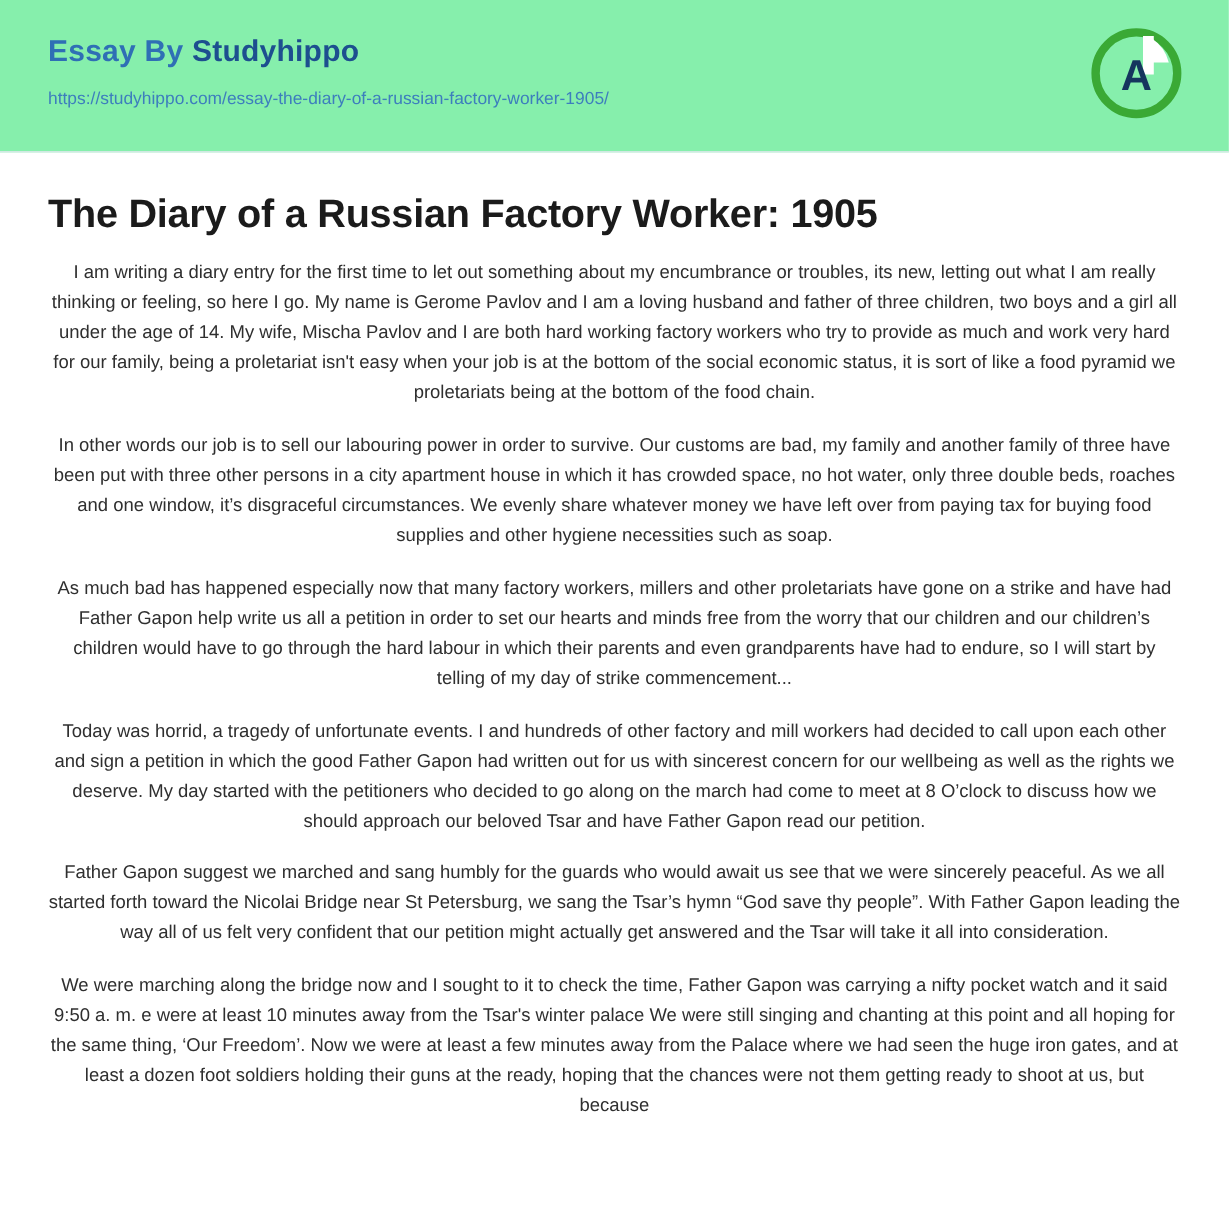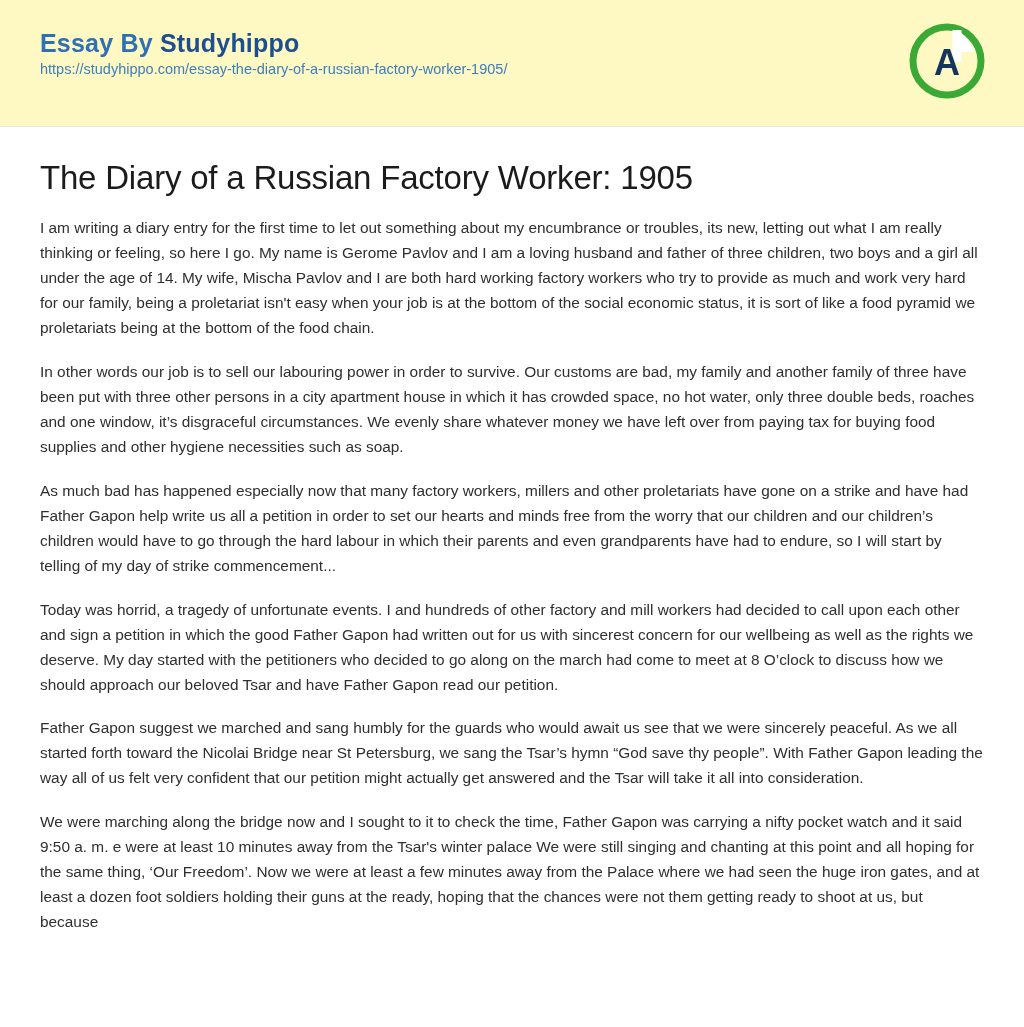--- a/index.html
+++ b/index.html
@@ -18,40 +18,40 @@
   .page {
     width: 1024px;
     height: 1027px;
     position: relative;
     background: #ffffff;
     box-sizing: border-box;
   }
 
   
   .header {
-    background: #fef9c3;
+    background: #86efac;
     border-bottom: 1px solid #e3e8ef;
     padding: 28px 60px 22px 40px;
     position: relative;
     height: 127px;
     box-sizing: border-box;
   }
   .brand {
     font-size: 25px;
     font-weight: bold;
     color: #2f6fb5;
     letter-spacing: 0.2px;
     line-height: 1.2;
     margin: 0;
   }
   .brand .brand-strong {
     color: #1d4f8f;
   }
   .source-url {
-    margin-top: 2px;
+    margin-top: 16px;
     font-size: 14.5px;
     color: #3d7ebd;
     word-break: break-all;
     line-height: 1.3;
   }
 
   .logo {
     position: absolute;
     right: 38px;
     top: 22px;
@@ -59,31 +59,32 @@
     height: 78px;
   }
   .logo svg { display: block; }
 
   
   .article {
     padding: 30px 40px 0 40px;
   }
   .article-title {
     font-size: 33px;
-    font-weight: normal;
+    font-weight: bold;
     color: #1b1b1b;
     margin: 0 0 18px 0;
     line-height: 1.25;
     letter-spacing: -0.2px;
   }
   .article-body p {
     font-size: 15.4px;
     line-height: 1.62;
     color: #2f2f2f;
     margin: 0 0 19px 0;
+    text-align: center;
   }
   .article-body p:last-child {
     margin-bottom: 12px;
   }
 </style>
 </head>
 <body>
 
 <div class="page">
 

